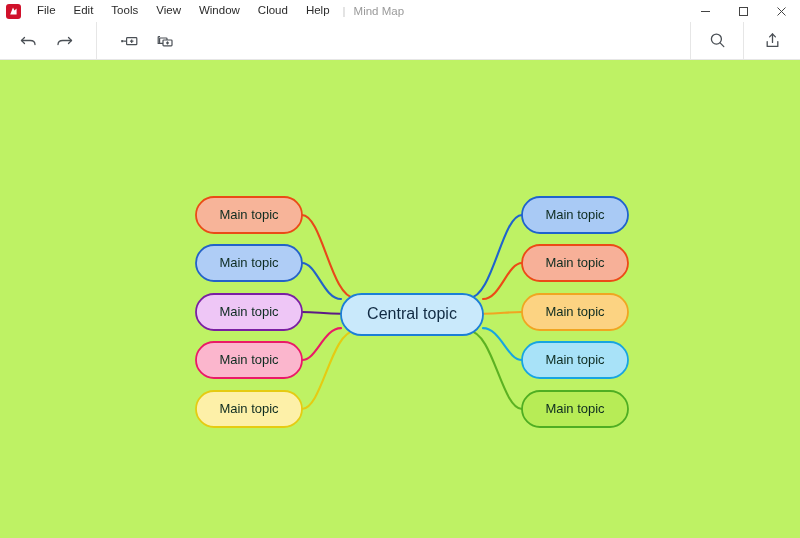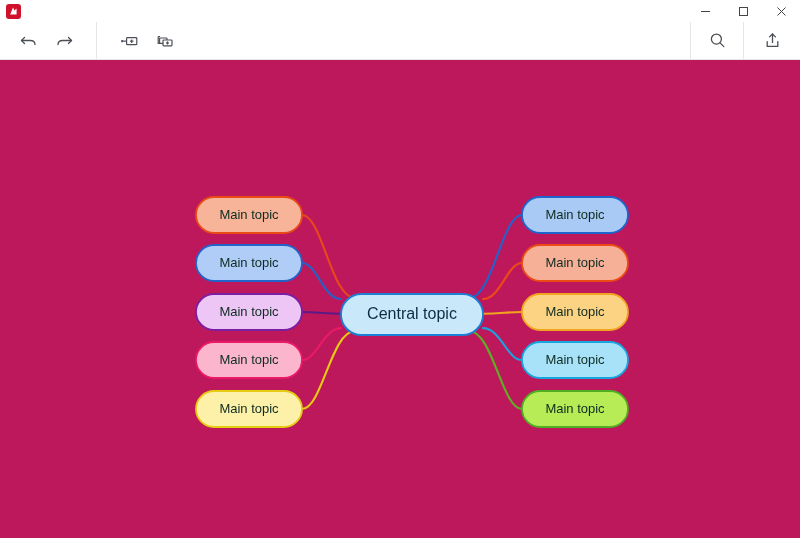--- a/index.html
+++ b/index.html
@@ -124,21 +124,21 @@
     height: 38px;
     background: #e6e6e6;
   }
 
   .tb-spacer { flex: 1 1 auto; }
 
   
   .canvas {
     flex: 1 1 auto;
     position: relative;
-    background: #be185d;
+    background: #bef264;
     overflow: hidden;
   }
 
   .map-svg {
     position: absolute;
     left: 0;
     top: 0;
     width: 800px;
     height: 478px;
   }
@@ -166,20 +166,31 @@
 <div class="app">
 
   <div class="titlebar">
 
     <div class="app-logo">
       <svg width="11" height="11" viewBox="0 0 11 11" aria-hidden="true">
         <path d="M2.2 8.6 L5.0 1.6 L6.4 4.6 L8.6 2.4 L8.6 8.6 Z" fill="#ffffff"></path>
       </svg>
     </div>
 
+    <div class="menu">
+      <div class="menu-item">File</div>
+      <div class="menu-item">Edit</div>
+      <div class="menu-item">Tools</div>
+      <div class="menu-item">View</div>
+      <div class="menu-item">Window</div>
+      <div class="menu-item">Cloud</div>
+      <div class="menu-item">Help</div>
+      <div class="menu-sep">|</div>
+      <div class="doc-name">Mind Map</div>
+    </div>
 
     <div class="win-controls">
       <div class="win-btn">
         <svg width="11" height="11" viewBox="0 0 11 11" fill="none" stroke-width="1">
           <line x1="1" y1="5.5" x2="10" y2="5.5"></line>
         </svg>
       </div>
       <div class="win-btn">
         <svg width="11" height="11" viewBox="0 0 11 11" fill="none" stroke-width="1">
           <rect x="1.5" y="1.5" width="8" height="8"></rect>

